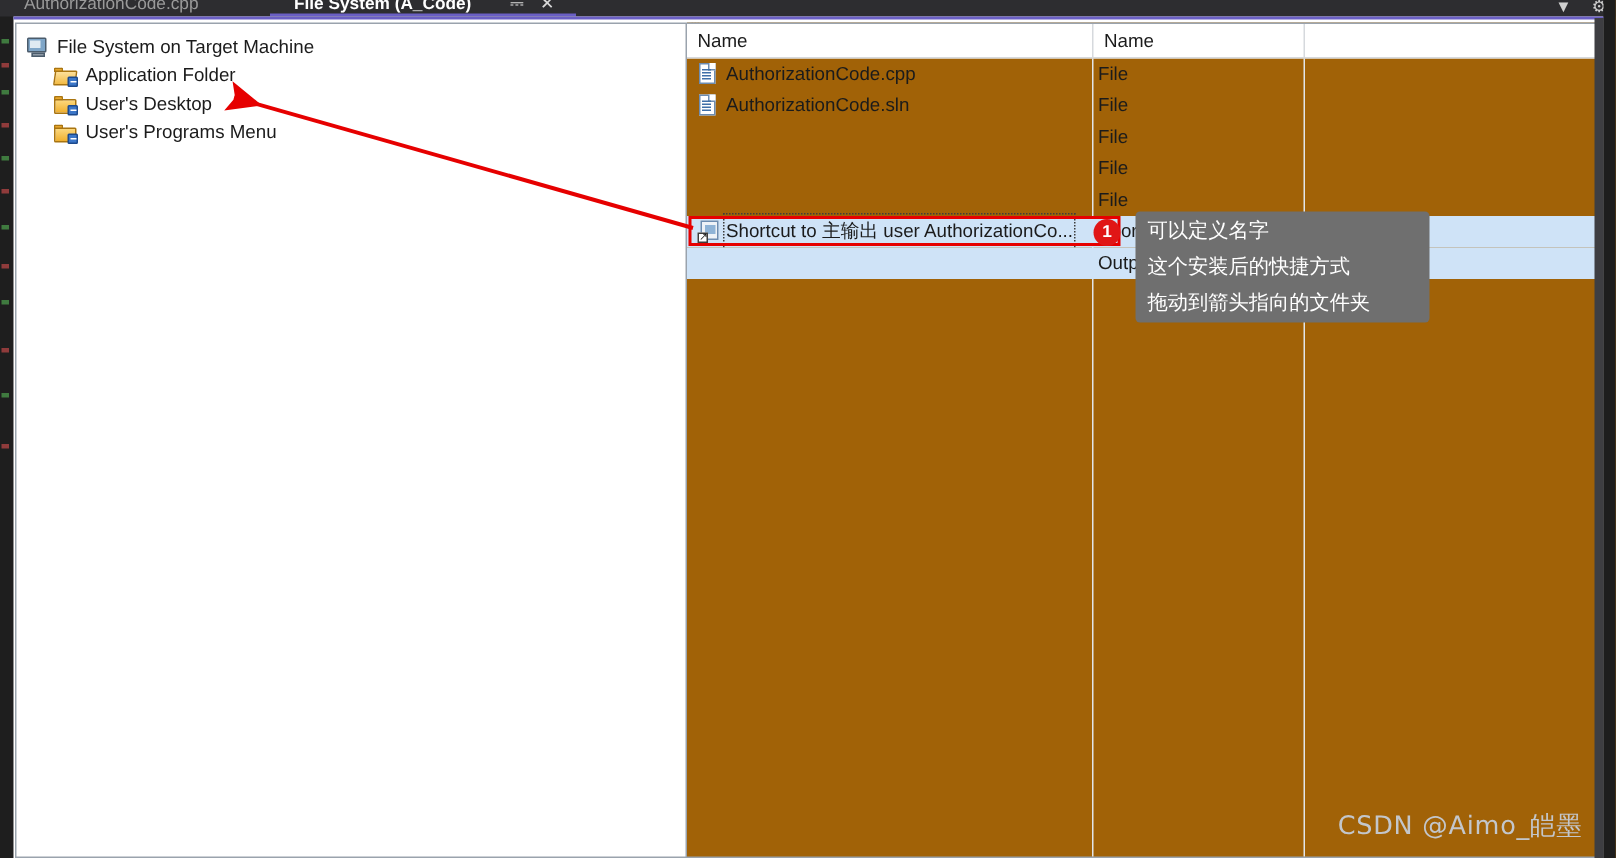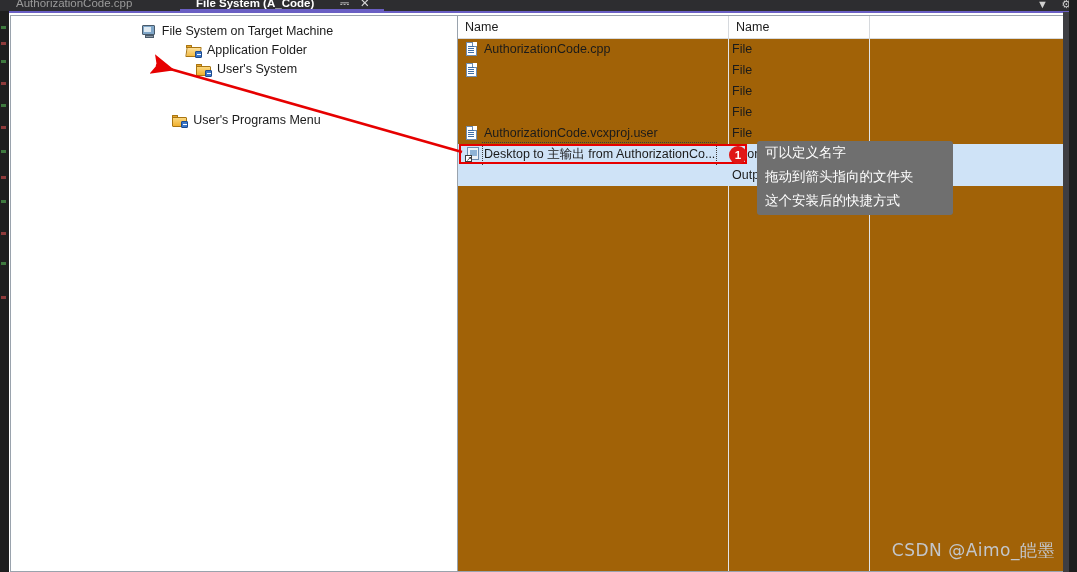--- a/index.html
+++ b/index.html
@@ -43,21 +43,20 @@
   #designer{
     position:absolute;left:9px;top:11px;width:1060px;height:561px;
     background:#ffffff;
     border-top:2px solid #6a5fc4;
     box-sizing:border-box;
   }
   #pane-tree{
     position:absolute;left:1px;top:2px;width:448px;height:557px;
     background:#ffffff;border:1px solid #9aa3ad;box-sizing:border-box;
     overflow:hidden;
-    text-align:center;
   }
   #splitter{
     position:absolute;left:450px;top:2px;width:8px;height:557px;
     background:#f1f2f4;
   }
   #splitter i{
     position:absolute;top:0;width:1px;height:557px;background:#b9bfc7;display:block;
   }
   #pane-list{
     position:absolute;left:449px;top:2px;width:610px;height:557px;
@@ -189,21 +188,21 @@
     border-radius:50%;background:#e01616;color:#ffffff;
     font-size:11.5px;font-weight:bold;line-height:18px;text-align:center;
   }
   #tooltip{
     position:absolute;left:757px;top:141px;width:196px;height:74px;
     background:#6f6f6f;border-radius:3px;
     color:#ffffff;font-size:13.5px;line-height:24px;
     padding:1px 0 0 8px;box-sizing:border-box;
     font-family:"DejaVu Sans","Liberation Sans",sans-serif;
   }
-  #tooltip div{white-space:nowrap;font-family:Liberation Mono, monospace;}
+  #tooltip div{white-space:nowrap;}
   #watermark{
     position:absolute;right:22px;bottom:10px;
     color:#c3c6cb;font-size:17px;letter-spacing:.5px;
     font-family:"DejaVu Sans","Liberation Sans",sans-serif;
   }
   #right-dark-edge{
     position:absolute;right:0;top:0;width:8px;height:572px;background:#1e1e1e;
   }
   #right-scroll{
     position:absolute;right:8px;top:12px;width:6px;height:560px;background:#3e3e42;
@@ -252,23 +251,23 @@
         </span><span class="lbl">File System on Target Machine</span>
       </div>
       <div class="tree-row" style="padding-left:18px;">
         <span class="ic ic-folder open">
           <span class="tabb"></span><span class="body"></span><span class="badge"></span>
         </span><span class="lbl">Application Folder</span>
       </div>
       <div class="tree-row" style="padding-left:18px;">
         <span class="ic ic-folder">
           <span class="tabb"></span><span class="body"></span><span class="badge"></span>
-        </span><span class="lbl">User's System</span>
-      </div>
-      <div class="tree-row" style="padding-left:18px;margin-top:32px;">
+        </span><span class="lbl">User's Desktop</span>
+      </div>
+      <div class="tree-row" style="padding-left:18px;">
         <span class="ic ic-folder">
           <span class="tabb"></span><span class="body"></span><span class="badge"></span>
         </span><span class="lbl">User's Programs Menu</span>
       </div>
     </div>
   </div>
 
   <div id="splitter">
     <i style="left:2px;"></i>
       <i style="left:4px;"></i>
@@ -303,53 +302,44 @@
 
       <div class="list-row">
         <span class="cell-name">
           <span class="ic ic-file">
             <span class="pg"></span>
               <span class="ln" style="top:4px;"></span>
             <span class="ln" style="top:6px;"></span>
               <span class="ln" style="top:8px;"></span>
             <span class="ln" style="top:10px;"></span>
           </span>
+          <span class="txt">AuthorizationCode.sln</span>
         </span>
         <span class="cell-type">File</span>
       </div>
 
       <div class="list-row">
         <span class="cell-type">File</span>
       </div>
 
       <div class="list-row">
         <span class="cell-type">File</span>
       </div>
 
       <div class="list-row">
-        <span class="cell-name">
-          <span class="ic ic-file">
-            <span class="pg"></span>
-              <span class="ln" style="top:4px;"></span>
-            <span class="ln" style="top:6px;"></span>
-              <span class="ln" style="top:8px;"></span>
-            <span class="ln" style="top:10px;"></span>
-          </span>
-          <span class="txt">AuthorizationCode.vcxproj.user</span>
-        </span>
         <span class="cell-type">File</span>
       </div>
 
       <div class="list-row selected focused">
         <span class="cell-name">
           <span class="ic ic-shortcut">
             <span class="bx"></span>
               <span class="arr">↗</span>
           </span>
-          <span class="txt">Desktop to 主输出 from AuthorizationCo...</span>
+          <span class="txt">Shortcut to 主输出 user AuthorizationCo...</span>
         </span>
         <span class="cell-type">Shortcut</span>
       </div>
 
       <div class="list-row selected">
         <span class="cell-type">Output</span>
       </div>
     </div>
   </div>
 </div>
@@ -360,20 +350,20 @@
       <marker id="ah" markerWidth="9" markerHeight="9" refX="7.5" refY="4.5" orient="auto">
         <path d="M0,4.5 L9,0.6 L7.2,4.5 L9,8.4 Z" fill="#e60000"></path>
       </marker>
     </defs>
     <line x1="462" y1="152" x2="156" y2="65" stroke="#e60000" stroke-width="2.6" marker-end="url(#ah)"></line>
   </svg>
   <div id="red-box"></div>
   <div id="badge-1">1</div>
   <div id="tooltip">
     <div>可以定义名字</div>
+    <div>这个安装后的快捷方式</div>
     <div>拖动到箭头指向的文件夹</div>
-    <div>这个安装后的快捷方式</div>
   </div>
 </div>
 
 <div id="right-scroll"></div>
 <div id="right-dark-edge"></div>
 <div id="watermark">CSDN @Aimo_皑墨</div>
 
 </body></html>

